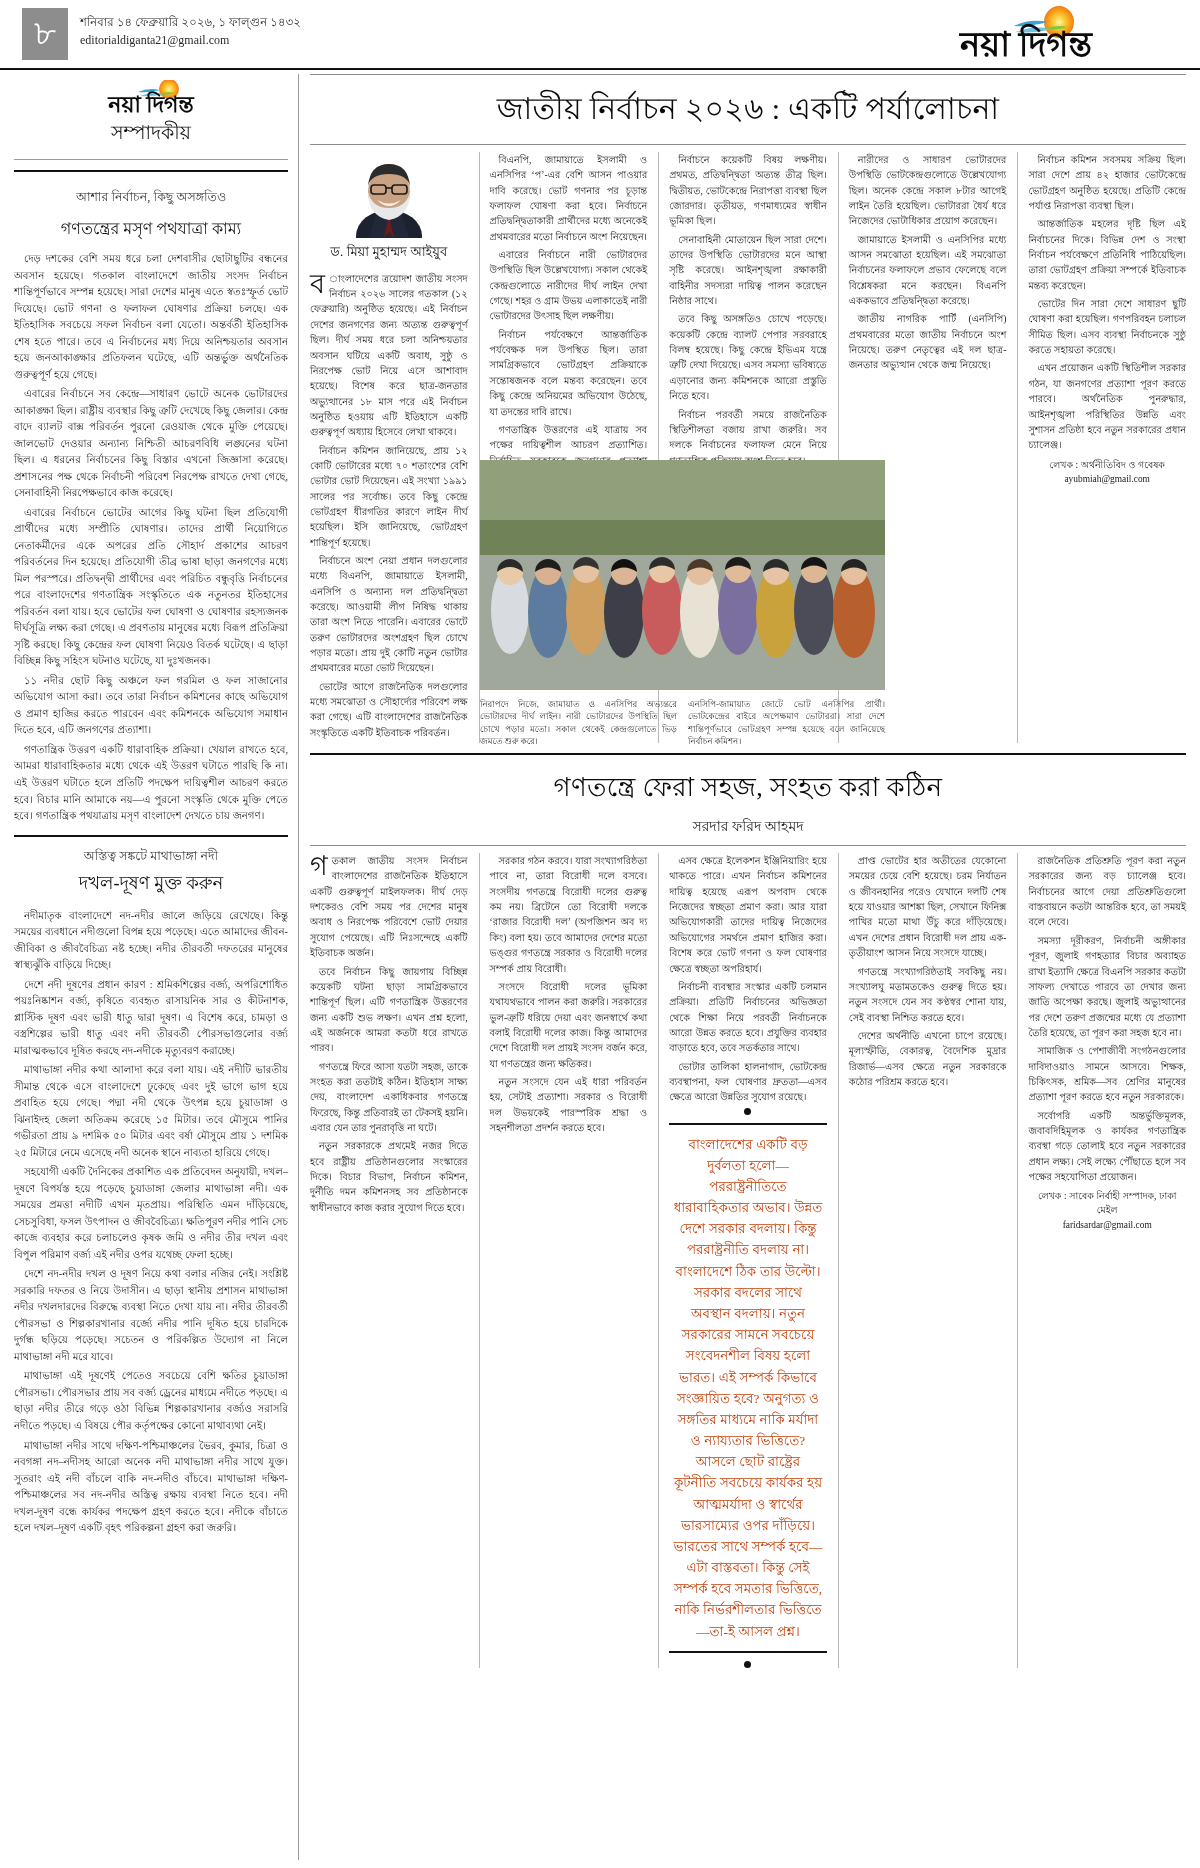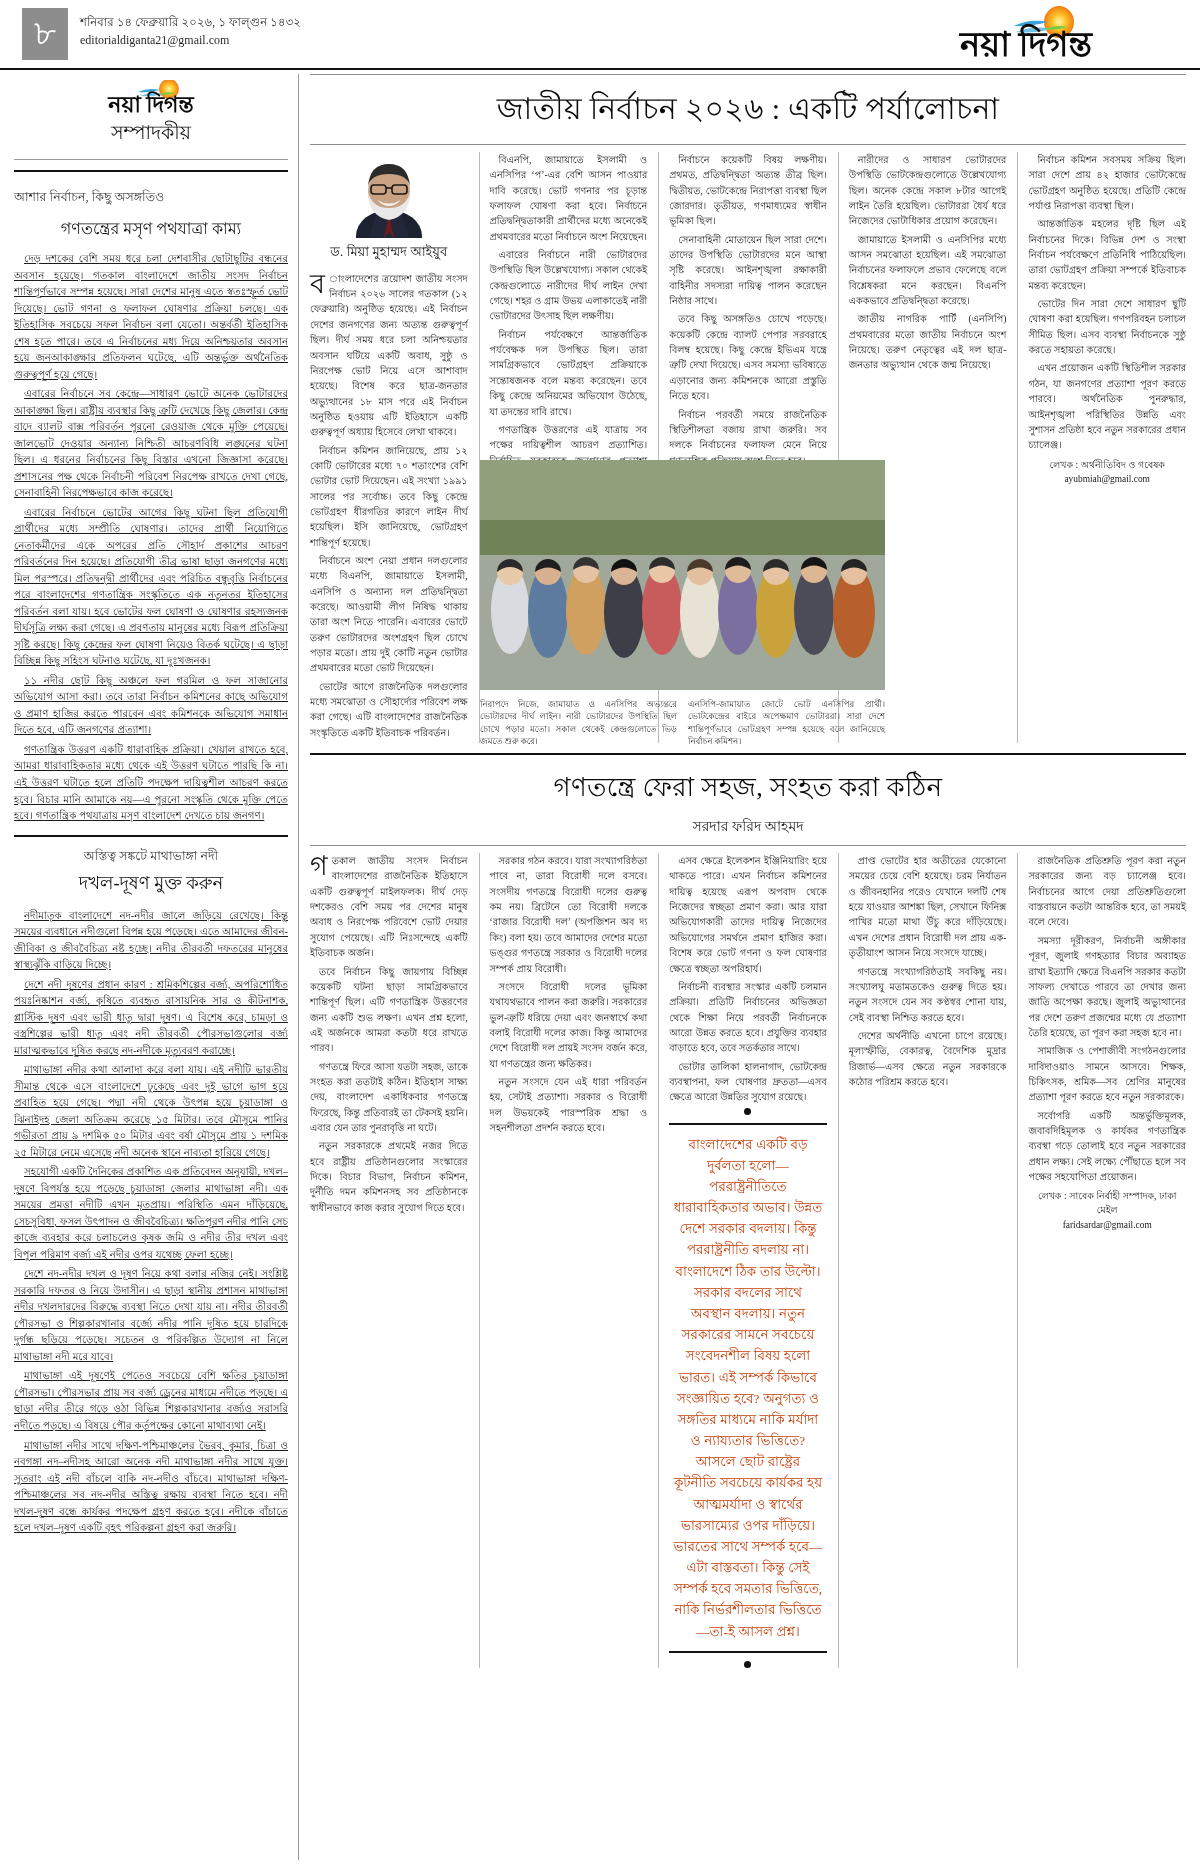--- a/index.html
+++ b/index.html
@@ -53,31 +53,31 @@
   }
   .rail-logo{width:190px;height:36px;margin:6px auto 0;display:block;}
   .rail-kicker{
     text-align:center;font-size:19px;margin-top:2px;color:#111;
     font-family:"Liberation Serif",serif;
   }
   .rail-rule{height:1px;background:#9a9a9a;margin:9px 0 0 0;}
   .rail-rule.thick{height:2px;background:#111;margin:10px 0 8px;}
 
   .ed-sub{
-    font-size:12.5px;color:#3a3a3a;margin-top:16px;
+    font-size:12.5px;color:#3a3a3a;margin-top:16px;text-align:center;
   }
   .ed-title{
     font-size:16px;color:#111;text-align:center;margin-top:8px;
     font-family:"Liberation Serif",serif;
   }
   .ed-body{
     font-size:10.2px;line-height:1.62;text-align:justify;
     margin-top:8px;color:#1b1b1b;word-spacing:.4px;
   }
-  .ed-body p{margin:0 0 3px 0;text-indent:10px;text-decoration:underline;}
+  .ed-body p{margin:0 0 3px 0;text-indent:10px;}
 
   .ed2-sub{
     font-size:12.5px;color:#3a3a3a;margin-top:10px;text-align:center;
   }
   .ed2-title{
     font-size:18px;color:#111;text-align:center;margin-top:2px;
   }
 
   
   .main{

